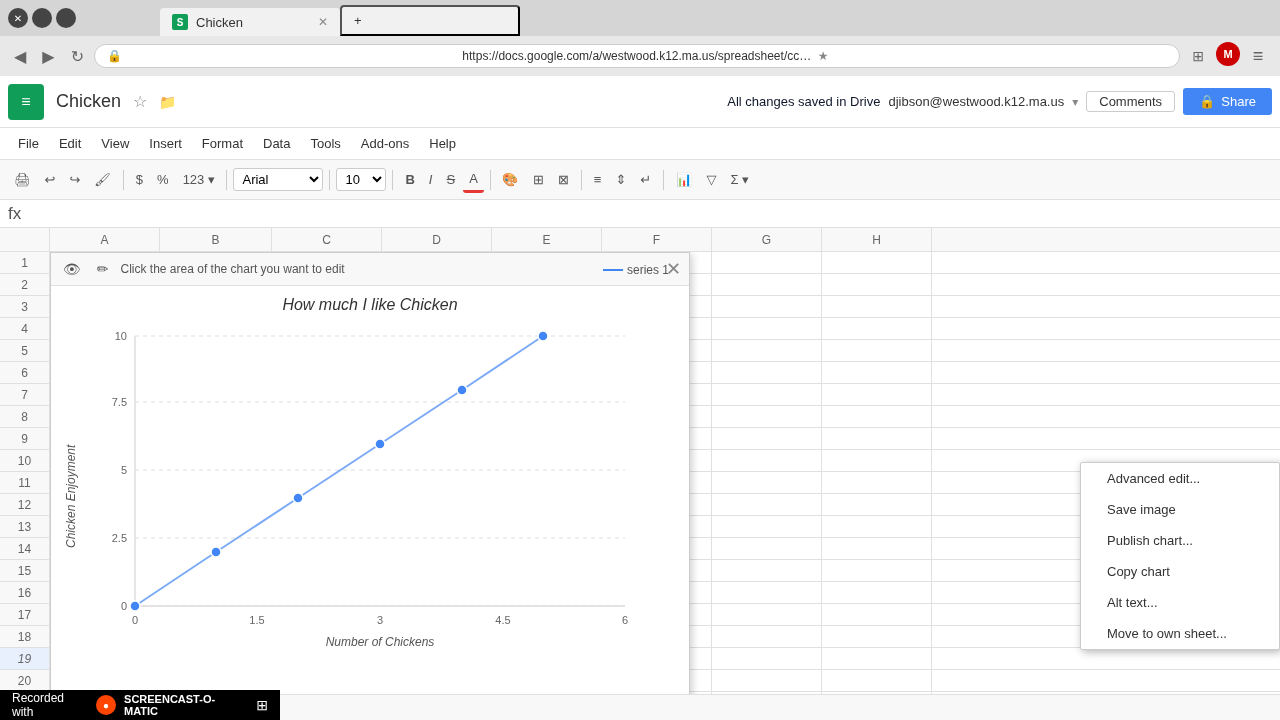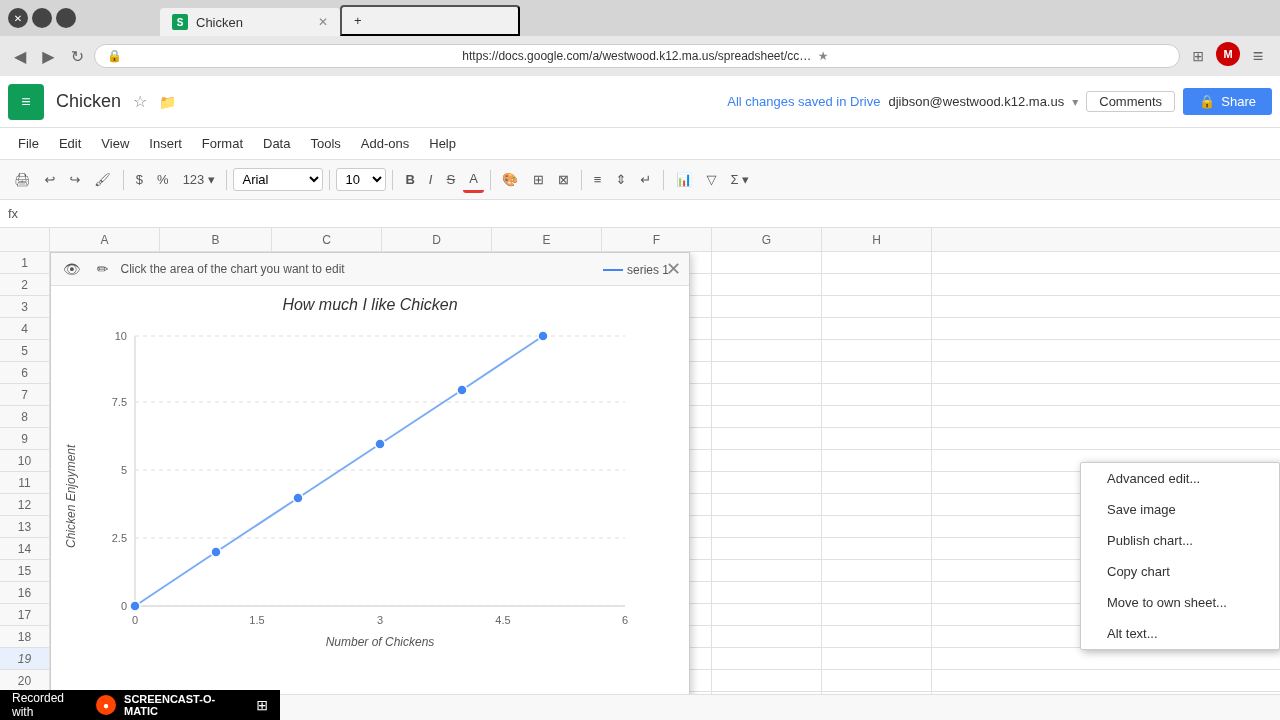--- a/index.html
+++ b/index.html
@@ -19,21 +19,21 @@
     .toolbar-icons { display: flex; gap: 4px; }
     .toolbar-icon { width: 28px; height: 28px; display: flex; align-items: center; justify-content: center; border-radius: 50%; color: #666; cursor: pointer; font-size: 14px; }
     .menu-icon { font-size: 18px; }
 
     .sheets-header { display: flex; align-items: center; padding: 4px 8px; background: white; border-bottom: 1px solid #e0e0e0; height: 52px; gap: 8px; }
     .sheets-logo { width: 36px; height: 36px; background: #0f9d58; border-radius: 4px; display: flex; align-items: center; justify-content: center; color: white; font-weight: bold; font-size: 16px; margin-right: 4px; }
     .doc-title { font-size: 18px; font-weight: 400; color: #333; }
     .star-icon { color: #888; font-size: 16px; margin-left: 4px; cursor: pointer; }
     .folder-icon { color: #888; font-size: 14px; margin-left: 4px; cursor: pointer; }
     .header-right { margin-left: auto; display: flex; align-items: center; gap: 8px; }
-    .saved-text { font-size: 13px; color: #3b82f6; }
+    .saved-text { font-size: 13px; color: #0f172a; }
     .user-email { font-size: 13px; color: #333; }
     .comments-btn { background: white; border: 1px solid #ccc; border-radius: 3px; padding: 2px 12px; font-size: 13px; color: #333; cursor: pointer; }
     .share-btn { background: #4285f4; color: white; border: none; border-radius: 3px; padding: 6px 16px; font-size: 13px; cursor: pointer; display: flex; align-items: center; gap: 6px; }
 
     
     .menu-bar { display: flex; align-items: center; padding: 0 8px; height: 32px; background: white; border-bottom: 1px solid #e0e0e0; }
     .menu-item { padding: 4px 10px; font-size: 13px; color: #333; cursor: pointer; border-radius: 3px; }
 
     
     .toolbar { display: flex; align-items: center; padding: 2px 8px; height: 40px; background: #f8f8f8; border-bottom: 1px solid #e0e0e0; gap: 2px; }
@@ -187,21 +187,21 @@
       <button class="tb-btn">≡</button>
       <button class="tb-btn">⇕</button>
       <button class="tb-btn">↵</button>
       <div class="tb-sep"></div>
       <button class="tb-btn">📊</button>
       <button class="tb-btn">▽</button>
       <button class="tb-btn">Σ ▾</button>
     </div>
 
     <div class="formula-bar">
-      <span style="font-size:13px; color:#555;">fx</span>
+      <span style="font-size:17px; color:#555;">fx</span>
       <input type="text" class="formula-input" value="" style="">
     </div>
 
     <div style="flex:1; overflow:hidden; display:flex; flex-direction:column; position:relative;">
 
       <div style="display:flex; background:#f8f8f8; border-bottom:1px solid #e0e0e0; height:24px;">
         <div style="width:50px; border-right:1px solid #e0e0e0;"></div>
         <div class="col-header col-A">A</div>
         <div class="col-header col-B">B</div>
         <div class="col-header col-C">C</div>
@@ -511,22 +511,22 @@
                 </svg>
               </div>
             </div>
           </div>
 
           <div class="context-menu" style="right:0px; top:210px;padding-left:10px;">
             <div class="ctx-item">Advanced edit...</div>
             <div class="ctx-item">Save image</div>
             <div class="ctx-item">Publish chart...</div>
             <div class="ctx-item">Copy chart</div>
+            <div class="ctx-item">Alt text...</div>
             <div class="ctx-item">Move to own sheet...</div>
-            <div class="ctx-item">Alt text...</div>
           </div>
         </div>
       </div>
 
       <div class="bottom-bar">
         <span class="sheet-add">+</span>
         <span class="sheet-add">≡</span>
         <div class="sheet-tab">
           <span>Sheet1</span>
           <span style="color:#666; font-size:10px; margin-left:4px;">▾</span>

